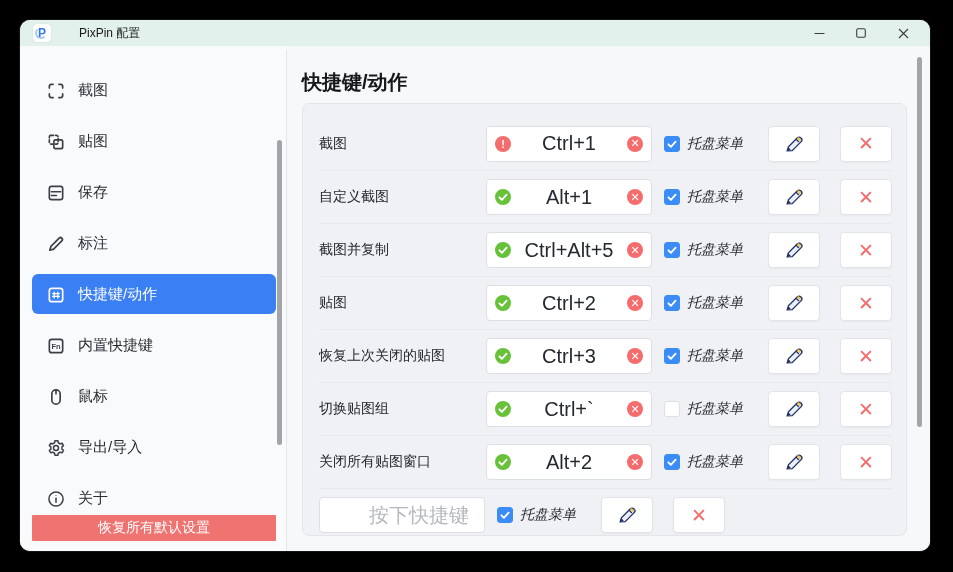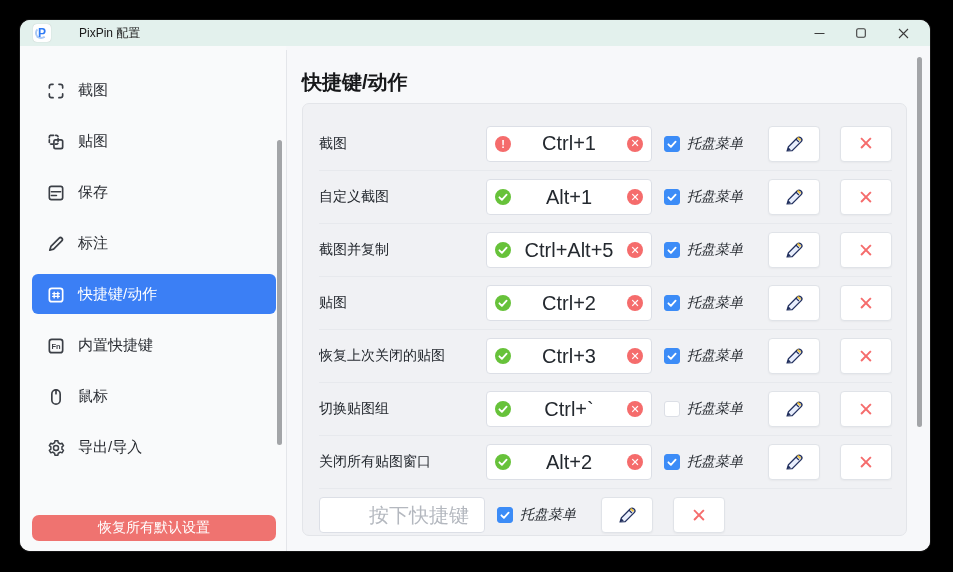--- a/index.html
+++ b/index.html
@@ -34,21 +34,21 @@
   .side-item { width:244px; height:40px; margin:0 0 11px 12px; border-radius:6px;
                display:flex; align-items:center; padding-left:13px; cursor:pointer; color:#2a2d33; }
   .side-item .side-icon { width:22px; height:22px; margin-right:11px; display:flex;
                align-items:flex-end; justify-content:center; color:#3b3f46; }
   .side-item .side-label { font-size:15px; }
   .side-item.selected { background:#3b7ff5; color:#fff; }
   .side-item.selected .side-icon { color:#fff; }
   .side-icon svg { display:block; }
 
   .restore-btn { position:absolute; left:12px; bottom:10px; width:244px; height:26px;
-                 background:#ef7370; border:none; border-radius:7px; color:#fff;
+                 background:#ef7370; border:none; border-radius:1px; color:#fff;
                  font-size:14px; font-family:inherit; cursor:pointer; }
 
   .side-scroll { position:absolute; left:257px; top:120px; width:5px; height:305px;
                  background:#a3a5a8; border-radius:3px; }
 
   
   .main { position:absolute; left:267px; top:26px; right:0; bottom:0; background:#f7f8fa; }
   .heading { padding:23px 0 0 15px; font-size:20px; font-weight:bold; color:#17181a; }
   .panel { position:absolute; left:15px; top:57px; width:605px; height:433px;
            background:#f0f1f4; border:1px solid #e3e5e9; border-radius:7px;
@@ -190,20 +190,30 @@
   <div class="side-item">
     <span class="side-icon">
               <svg width="20" height="20" viewBox="0 0 24 24" fill="none" stroke="currentColor" stroke-width="2" stroke-linecap="round" stroke-linejooin="round" stroke-linejoin="round">
                 <circle cx="12" cy="12" r="3" stroke-width="1.8"></circle>
                 <path stroke-width="1.8" d="M19.1 13.3a7.3 7.3 0 0 0 0-2.6l1.9-1.4-1.8-3.1-2.2.9a7.3 7.3 0 0 0-2.3-1.3L14.3 3.4h-3.6l-.4 2.4a7.3 7.3 0 0 0-2.3 1.3l-2.2-.9-1.8 3.1 1.9 1.4a7.3 7.3 0 0 0 0 2.6l-1.9 1.4 1.8 3.1 2.2-.9a7.3 7.3 0 0 0 2.3 1.3l.4 2.4h3.6l.4-2.4a7.3 7.3 0 0 0 2.3-1.3l2.2.9 1.8-3.1z"></path>
               </svg>
             </span>
     <span class="side-label">导出/导入</span>
   </div>
 
+  <div class="side-item">
+    <span class="side-icon">
+              <svg width="20" height="20" viewBox="0 0 24 24" fill="none" stroke="currentColor" stroke-width="2" stroke-linecap="round" stroke-linejooin="round" stroke-linejoin="round">
+                <circle cx="12" cy="12" r="8.5" stroke-width="1.8"></circle>
+                <path d="M12 11v5" stroke-width="1.8"></path>
+                <circle cx="12" cy="7.8" r="0.6" fill="currentColor" stroke="none"></circle>
+              </svg>
+            </span>
+    <span class="side-label">关于</span>
+  </div>
 </div>
       <button class="restore-btn">恢复所有默认设置</button>
     </div>
     <div class="side-scroll"></div>
     <div class="vdivider"></div>
 
     <div class="main">
       <div class="heading">快捷键/动作</div>
       <div class="panel" id="panel">
   <div class="row">

